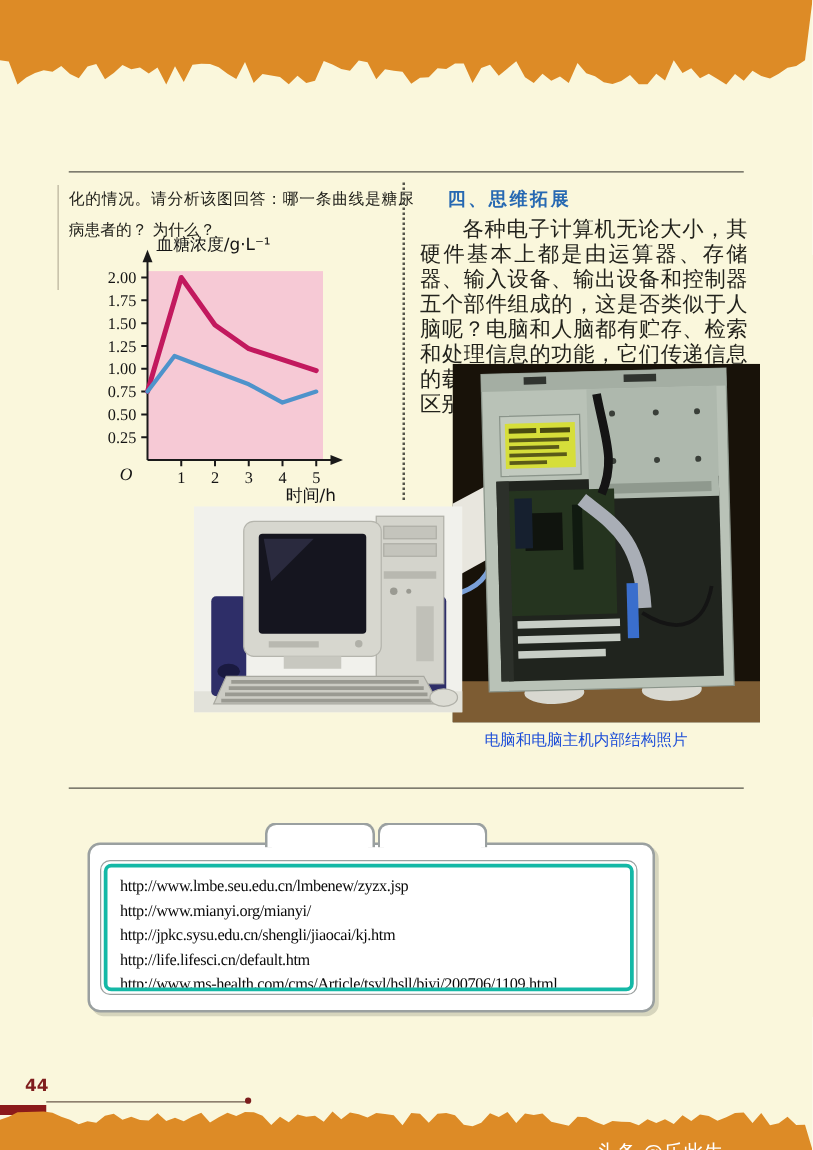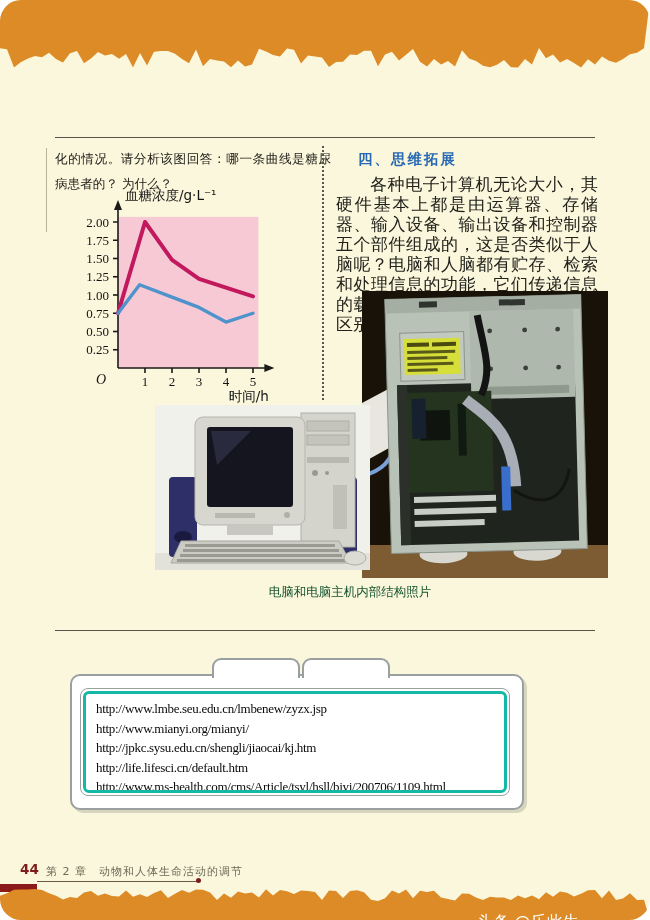--- a/index.html
+++ b/index.html
@@ -1,28 +1,28 @@
 <!DOCTYPE html>
 <html><head>
 <meta charset="utf-8">
 <style>
   html,body{margin:0;padding:0;}
   .page{position:relative;width:650px;height:920px;background:#FAF7DC;overflow:hidden;
-        font-family:"DejaVu Sans",sans-serif;color:#2b2b22;border-radius:21px;}
+        font-family:"DejaVu Sans",sans-serif;color:#2b2b22;}
   svg{display:block;}
   .abs{position:absolute;}
   .rule{position:absolute;left:55px;width:540px;height:1px;background:#55544a;}
   .margin-line{position:absolute;left:46px;top:148px;width:1px;height:84px;background:#b9b49c;}
   .question{position:absolute;left:55px;top:146px;width:276px;font-size:12.6px;line-height:25px;
             text-align:justify;color:#22221c;}
   .divider{position:absolute;left:322px;top:146px;height:254px;width:0;border-left:2px dotted #55554a;}
   .sec-heading{position:absolute;left:358px;top:150px;font-size:14.5px;font-weight:bold;letter-spacing:2px;text-align:right;}
   .sec-para{position:absolute;left:336px;top:174px;width:262px;font-size:17px;line-height:20px;
             text-align:justify;text-indent:2em;color:#22221c;}
-  .caption{position:absolute;left:150px;top:584px;width:400px;text-align:center;font-size:12.5px;color:#14532d;}
+  .caption{position:absolute;left:150px;top:584px;width:400px;text-align:right;font-size:12.5px;color:#1d4ed8;}
   
   .tick{font:13px "Liberation Serif",serif;fill:#141414;}
   .origin{font:italic 14px "Liberation Serif",serif;fill:#141414;}
   .ctitle{font:13.5px "DejaVu Sans",sans-serif;fill:#141414;}
   
   .panel{position:absolute;left:70px;top:674px;width:450px;height:132px;background:#fff;
          border:2px solid #9aa0a0;border-radius:10px;box-shadow:3px 3px 0 rgba(170,170,150,.45);z-index:1;}
   .tab{position:absolute;background:#fff;border:2px solid #9aa0a0;border-bottom:none;
        border-radius:9px 9px 0 0;z-index:2;}
   .tab-main{left:80px;top:652px;width:126px;height:24px;display:flex;align-items:center;
@@ -195,21 +195,20 @@
           <li>http://www.lmbe.seu.edu.cn/lmbenew/zyzx.jsp</li>
           <li>http://www.mianyi.org/mianyi/</li>
           <li>http://jpkc.sysu.edu.cn/shengli/jiaocai/kj.htm</li>
           <li>http://life.lifesci.cn/default.htm</li>
           <li>http://www.ms-health.com/cms/Article/tsyl/hsll/bjyj/200706/1109.html</li>
         </ul>
     </div>
   </div>
 
   <div class="f-num">44</div>
-  <div class="f-chap">第 2 章　动物和人体生命活动的调节</div>
   <div class="f-rule"></div>
   <div class="f-dot"></div>
   <div class="f-bar"></div>
 
   <svg class="abs" style="left:0;top:886px;" width="650" height="34">
     <polygon id="bottom-tear" fill="#DD8B26" points="0,9.8 7,7.3 14,3.8 21,3.6 28,3.4 35,3.1 42,4.1 49,7.3 56,9.7 63,13.4 70,10.9 77,12.1 84,6.5 91,5.0 98,9.7 105,7.4 112,9.9 119,10.4 126,4.5 133,10.8 140,8.2 147,10.9 154,7.1 161,4.2 168,12.0 175,7.8 182,4.1 189,6.8 196,3.5 203,3.7 210,6.5 217,14.0 224,7.4 231,11.7 238,5.6 245,7.4 252,6.5 259,11.4 266,3.2 273,9.4 280,4.0 287,5.3 294,8.0 301,4.4 308,5.1 315,6.1 322,14.1 329,4.4 336,5.0 343,12.1 350,4.9 357,4.3 364,6.2 371,13.8 378,14.9 385,12.2 392,4.5 399,7.5 406,3.6 413,12.3 420,4.8 427,5.9 434,4.7 441,11.4 448,13.0 455,14.6 462,7.4 469,7.8 476,11.4 483,13.9 490,10.7 497,11.4 504,11.6 511,14.1 518,9.4 525,12.3 532,9.4 539,13.2 546,6.2 553,10.8 560,5.5 567,6.7 574,10.5 581,7.8 588,4.3 595,3.9 602,12.3 609,4.4 616,14.1 623,12.5 630,7.3 637,13.9 644,13.8 650,34 0,34"></polygon>
   </svg>
   <div class="watermark">头条 @乐此生</div>
 
 </div>

